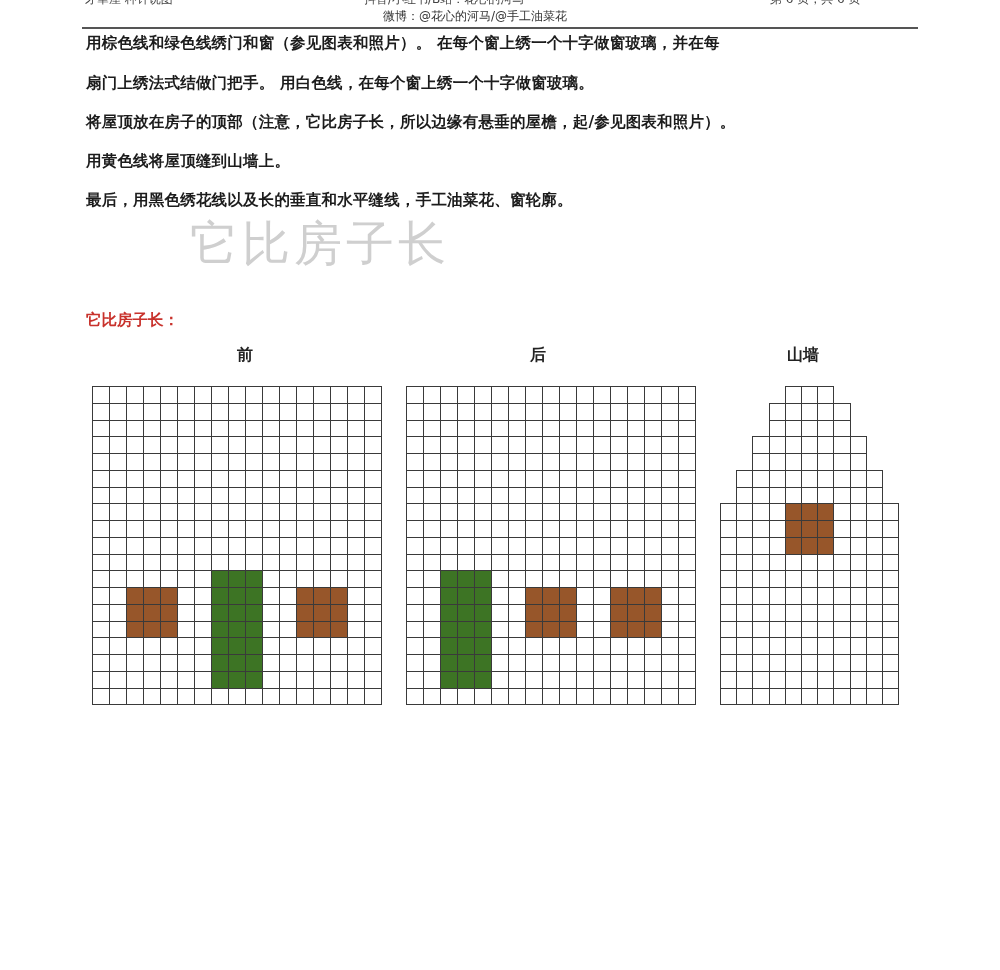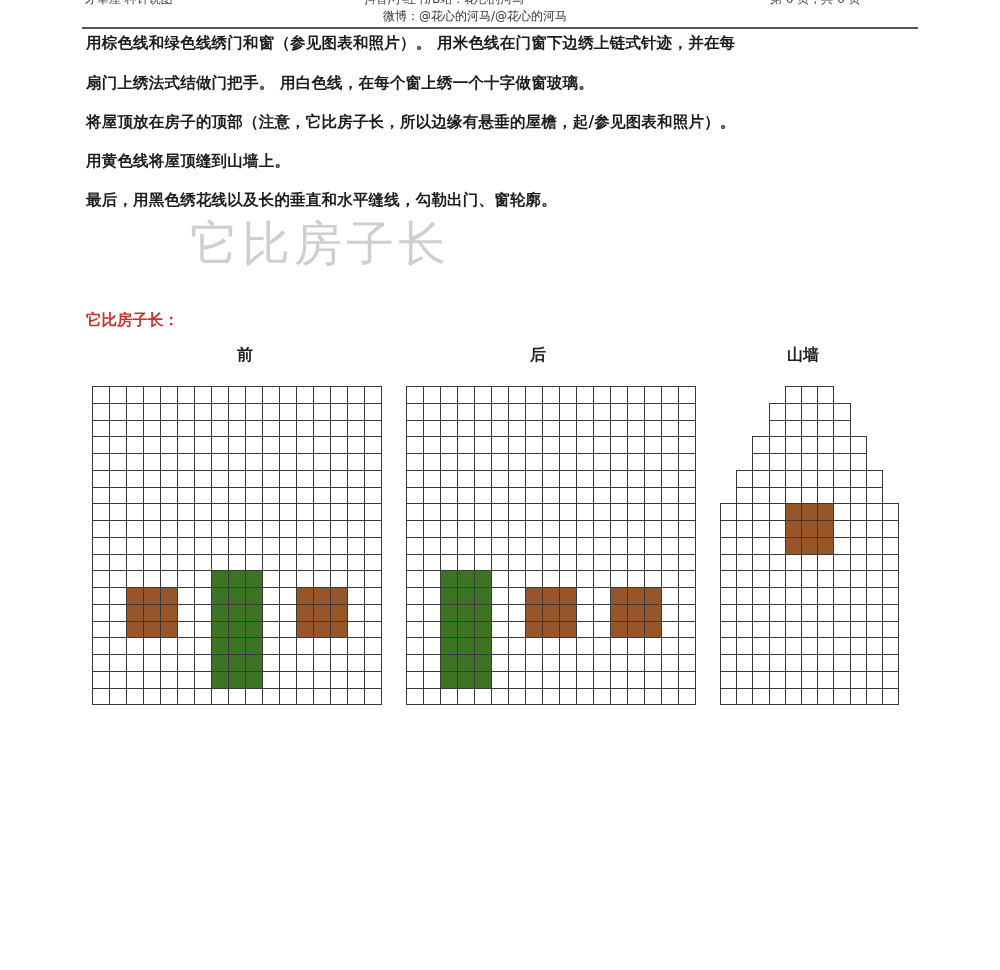--- a/index.html
+++ b/index.html
@@ -21,28 +21,28 @@
     .cell { position: absolute; box-sizing: border-box; border: 1px solid #3a3a3a; }
     .cell.brown { background: #97562a; }
     .cell.green { background: #3d7424; }
   </style>
 </head>
 <body>
 
 <div class="hdr left">牙華屋 种针说图</div>
 <div class="hdr center">抖音/小红书/B站：花心的河马</div>
 <div class="hdr right">第 6 页，共 6 页</div>
-<div class="hdr-sub">微博：@花心的河马/@花心的河马</div>
+<div class="hdr-sub">微博：@花心的河马/@手工油菜花</div>
 <div class="hdr-rule"></div>
 
-<div class="para" style="top:33px">用棕色线和绿色线绣门和窗（参见图表和照片）。 用米色线在门窗下边绣上链式针迹，并在每</div>
+<div class="para" style="top:33px">用棕色线和绿色线绣门和窗（参见图表和照片）。 在每个窗上绣一个十字做窗玻璃，并在每</div>
 <div class="para" style="top:73px">扇门上绣法式结做门把手。 用白色线，在每个窗上绣一个十字做窗玻璃。</div>
 <div class="para" style="top:112px">将屋顶放在房子的顶部（注意，它比房子长，所以边缘有悬垂的屋檐，起/参见图表和照片）。</div>
 <div class="para" style="top:151px">用黄色线将屋顶缝到山墙上。</div>
-<div class="para" style="top:190px">最后，用黑色绣花线以及长的垂直和水平缝线，勾勒出门、窗轮廓。</div>
+<div class="para" style="top:190px">最后，用黑色绣花线以及长的垂直和水平缝线，手工油菜花、窗轮廓。</div>
 
 <div class="watermark">它比房子长</div>
 
 <div class="section-title">它比房子长：</div>
 
 <div class="grid-label" style="left:245px">前</div>
 <div class="grid-label" style="left:538px">后</div>
 <div class="grid-label" style="left:803px">山墙</div>
 
 <div class="grid" style="left: 92px; top: 386px;">

